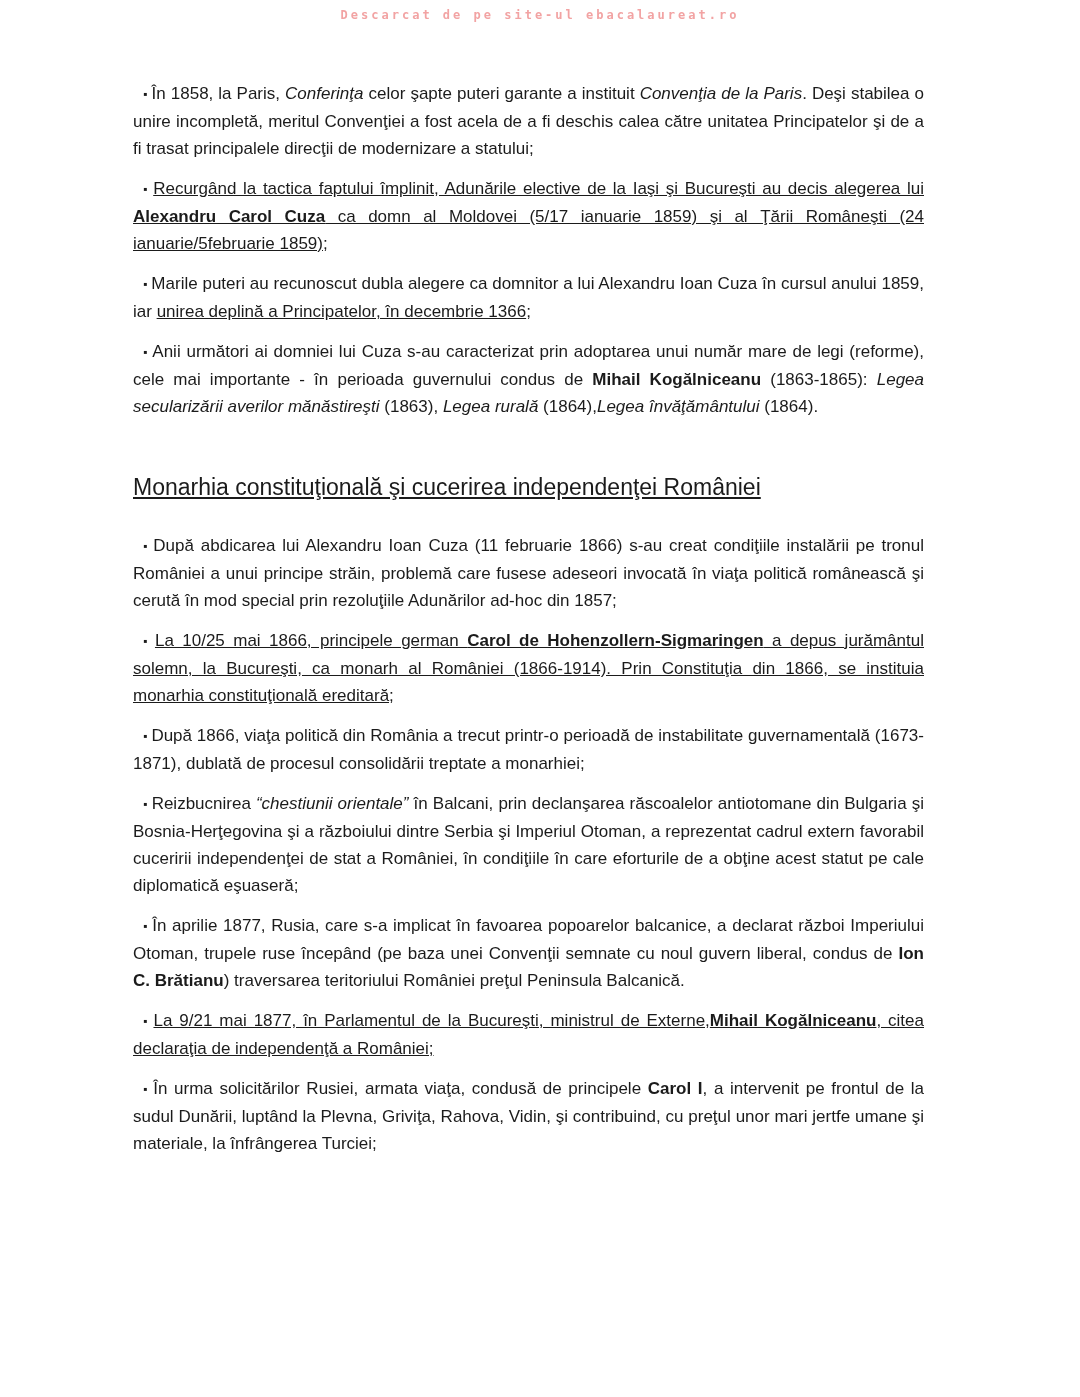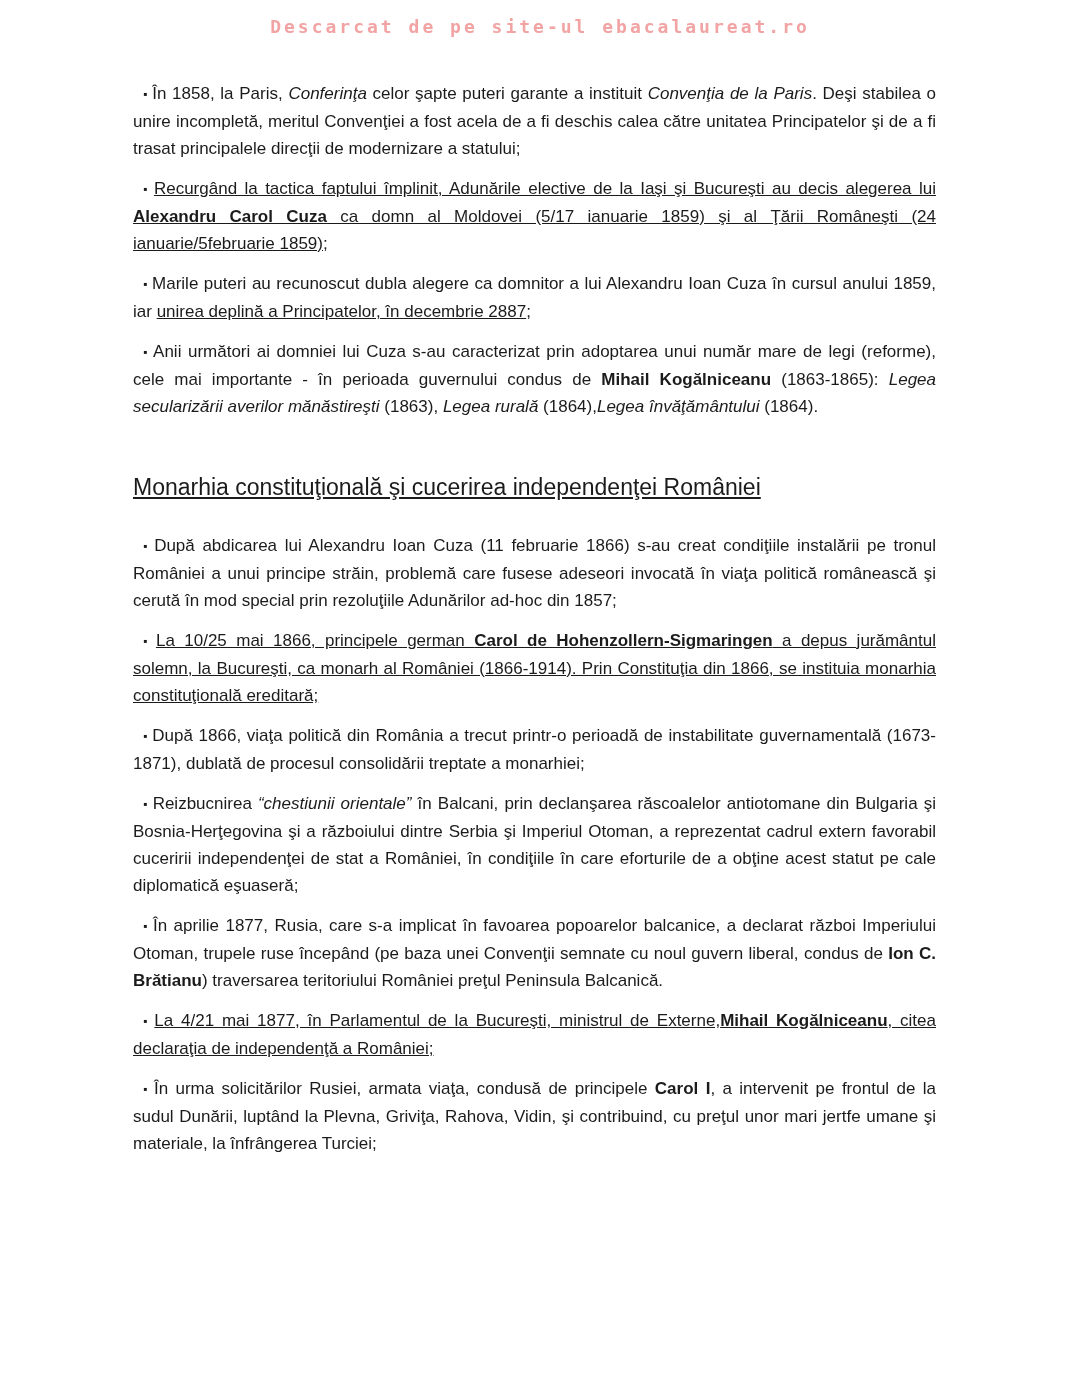--- a/index.html
+++ b/index.html
@@ -7,38 +7,38 @@
     position: relative;
     width: 1080px;
     height: 1397px;
     background: #ffffff;
     font-family: "Liberation Sans", sans-serif;
     color: #1b1b1b;
     overflow: hidden;
   }
   .watermark {
     position: absolute;
-    top: 16px;
+    top: 8px;
     left: 0;
     width: 100%;
     text-align: center;
     font-family: "DejaVu Sans Mono", monospace;
-    font-size: 18px;
+    font-size: 12px;
     letter-spacing: 3px;
     color: #f2a3a3;
     font-weight: bold;
   }
   .content {
     position: absolute;
     left: 133px;
     top: 80px;
     width: 803px;
   }
   p.bullet {
-    margin: 0 0 13px 0;
+    margin: 0 12px 13px 0;
     font-size: 17px;
     line-height: 27px;
     text-align: justify;
     text-indent: 10px;
   }
   .marker {
     font-size: 12px;
     vertical-align: 1px;
     padding-right: 4px;
   }
@@ -53,24 +53,24 @@
   }
 </style>
 </head>
 <body>
 
 <div class="page">
   <div class="watermark">Descarcat de pe site-ul ebacalaureat.ro</div>
   <div class="content">
     <p class="bullet"><span class="marker">▪</span><span>În 1858, la Paris, </span><span class="i">Conferinţa</span><span> celor şapte puteri garante a instituit </span><span class="i">Convenţia de la Paris</span><span>. Deşi stabilea o unire incompletă, meritul Convenţiei a fost acela de a fi deschis calea către unitatea Principatelor şi de a fi trasat principalele direcţii de modernizare a statului;</span></p>
     <p class="bullet"><span class="marker">▪</span><span class="u">Recurgând la tactica faptului împlinit, Adunările elective de la Iaşi şi Bucureşti au decis alegerea lui </span><span class="b u">Alexandru Carol Cuza</span><span class="u"> ca domn al Moldovei (5/17 ianuarie 1859) şi al Ţării Româneşti (24 ianuarie/5februarie 1859);</span></p>
-    <p class="bullet"><span class="marker">▪</span><span>Marile puteri au recunoscut dubla alegere ca domnitor a lui Alexandru Ioan Cuza în cursul anului 1859, iar </span><span class="u">unirea deplină a Principatelor, în decembrie 2887</span><span>;</span></p>
+    <p class="bullet"><span class="marker">▪</span><span>Marile puteri au recunoscut dubla alegere ca domnitor a lui Alexandru Ioan Cuza în cursul anului 1859, iar </span><span class="u">unirea deplină a Principatelor, în decembrie 1366</span><span>;</span></p>
     <p class="bullet"><span class="marker">▪</span><span>Anii următori ai domniei lui Cuza s-au caracterizat prin adoptarea unui număr mare de legi (reforme), cele mai importante - în perioada guvernului condus de </span><span class="b">Mihail Kogălniceanu</span><span> (1863-1865): </span><span class="i">Legea secularizării averilor mănăstireşti</span><span> (1863), </span><span class="i">Legea rurală</span><span> (1864),</span><span class="i">Legea învăţământului</span><span> (1864).</span></p>
     <h2 class="heading"><span class="u">Monarhia constituţională şi cucerirea independenţei României</span></h2>
     <p class="bullet"><span class="marker">▪</span><span>După abdicarea lui Alexandru Ioan Cuza (11 februarie 1866) s-au creat condiţiile instalării pe tronul României a unui principe străin, problemă care fusese adeseori invocată în viaţa politică românească şi cerută în mod special prin rezoluţiile Adunărilor ad-hoc din 1857;</span></p>
     <p class="bullet"><span class="marker">▪</span><span class="u">La 10/25 mai 1866, principele german </span><span class="b u">Carol de Hohenzollern-Sigmaringen</span><span class="u"> a depus jurământul solemn, la Bucureşti, ca monarh al României (1866-1914). Prin Constituţia din 1866, se instituia monarhia constituţională ereditară;</span></p>
     <p class="bullet"><span class="marker">▪</span><span>După 1866, viaţa politică din România a trecut printr-o perioadă de instabilitate guvernamentală (1673-1871), dublată de procesul consolidării treptate a monarhiei;</span></p>
     <p class="bullet"><span class="marker">▪</span><span>Reizbucnirea </span><span class="i">“chestiunii orientale”</span><span> în Balcani, prin declanşarea răscoalelor antiotomane din Bulgaria şi Bosnia-Herţegovina şi a războiului dintre Serbia şi Imperiul Otoman, a reprezentat cadrul extern favorabil cuceririi independenţei de stat a României, în condiţiile în care eforturile de a obţine acest statut pe cale diplomatică eşuaseră;</span></p>
     <p class="bullet"><span class="marker">▪</span><span>În aprilie 1877, Rusia, care s-a implicat în favoarea popoarelor balcanice, a declarat război Imperiului Otoman, trupele ruse începând (pe baza unei Convenţii semnate cu noul guvern liberal, condus de </span><span class="b">Ion C. Brătianu</span><span>) traversarea teritoriului României preţul Peninsula Balcanică.</span></p>
-    <p class="bullet"><span class="marker">▪</span><span class="u">La 4/21 mai 1877, în Parlamentul de la Bucureşti, ministrul de Externe,</span><span class="b u">Mihail Kogălniceanu</span><span class="u">, citea declaraţia de independenţă a României;</span></p>
+    <p class="bullet"><span class="marker">▪</span><span class="u">La 9/21 mai 1877, în Parlamentul de la Bucureşti, ministrul de Externe,</span><span class="b u">Mihail Kogălniceanu</span><span class="u">, citea declaraţia de independenţă a României;</span></p>
     <p class="bullet"><span class="marker">▪</span><span>În urma solicitărilor Rusiei, armata viaţa, condusă de principele </span><span class="b">Carol I</span><span>, a intervenit pe frontul de la sudul Dunării, luptând la Plevna, Griviţa, Rahova, Vidin, şi contribuind, cu preţul unor mari jertfe umane şi materiale, la înfrângerea Turciei;</span></p>
   </div>
 </div>
 
 </body></html>

